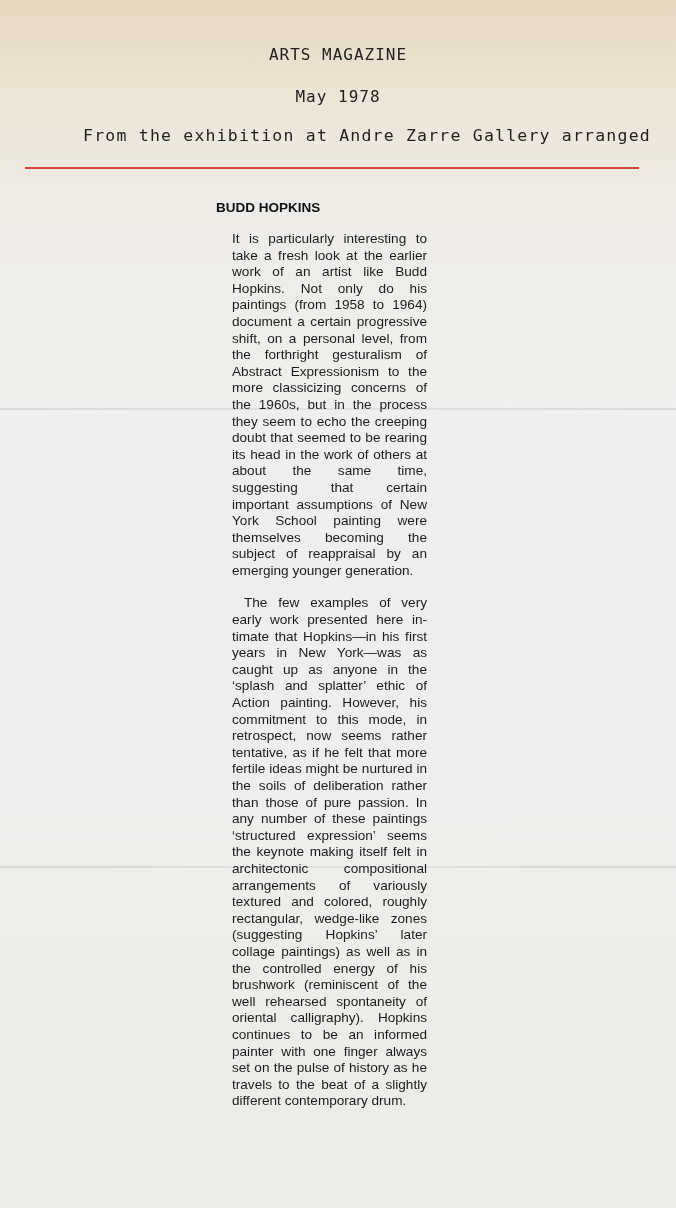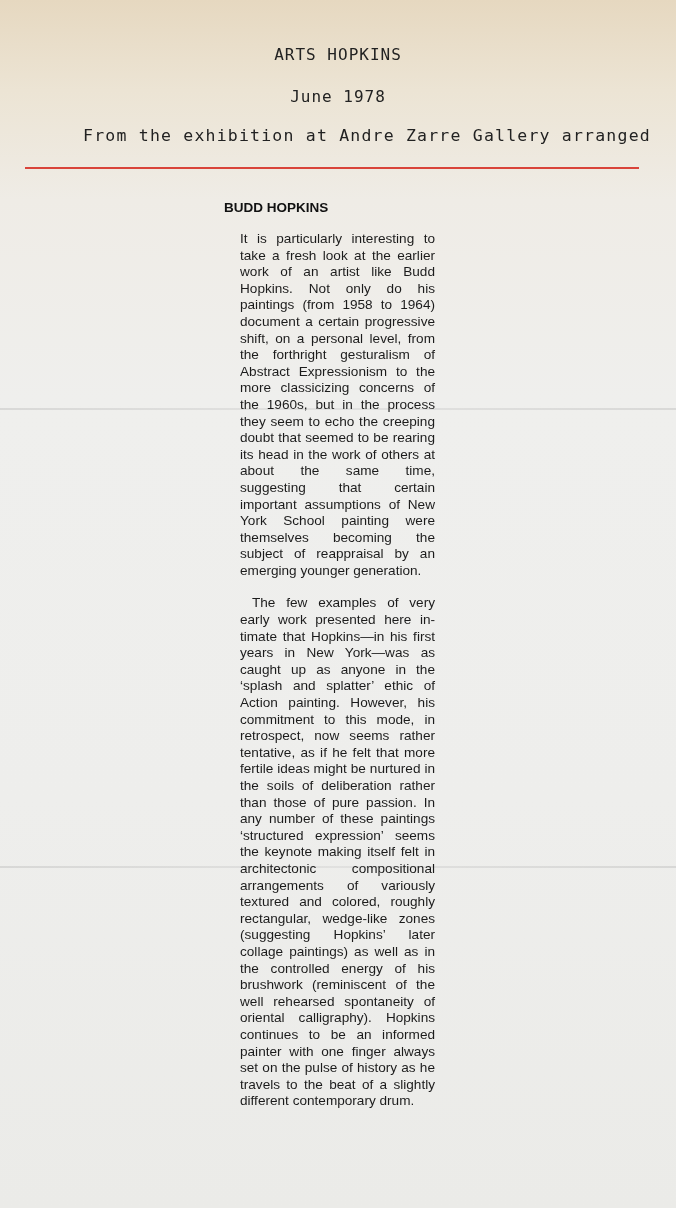--- a/index.html
+++ b/index.html
@@ -9,34 +9,34 @@
     color: #1a1a1a;
   }
   .fold { position: absolute; left: 0; width: 676px; height: 2px;
     background: linear-gradient(90deg, rgba(150,150,150,0.25), rgba(200,200,200,0.35), rgba(150,150,150,0.25)); }
   .header { position: absolute; left: 0; width: 676px; text-align: center;
     font-family: "DejaVu Sans Mono", "Liberation Mono", monospace; color: #222; }
   .h-mag { top: 45px; font-size: 16px; letter-spacing: 1px; }
   .h-date { top: 87px; font-size: 16px; letter-spacing: 1px; }
   .h-from { top: 126px; font-size: 16.5px; line-height: 20px; letter-spacing: 1.2px; margin-left: 29px; }
   .redline { position: absolute; left: 25px; top: 167px; width: 614px; height: 2px; background: #d9443a; }
-  .article { position: absolute; left: 224px; top: 200px; width: 227px;
+  .article { position: absolute; left: 216px; top: 200px; width: 227px;
     font-family: "Liberation Sans", sans-serif; }
   .art-title { font-weight: bold; font-size: 13.5px; margin: 0 0 12px 0; color: #111; }
   .art-body p { margin: 16px; font-size: 13.6px; line-height: 16.6px; text-align: justify; hyphens: manual; color: #1c1c1c; }
   .art-body p + p { text-indent: 12px; }
 </style>
 </head>
 <body>
 
 <div class="fold" style="top:408px;"></div>
 <div class="fold" style="top:866px;"></div>
 
-<div class="header h-mag">ARTS HOPKINS</div>
-<div class="header h-date">June 1978</div>
+<div class="header h-mag">ARTS MAGAZINE</div>
+<div class="header h-date">May 1978</div>
 <div class="header h-from">
   <div>From the exhibition at Andre Zarre Gallery arranged</div>
 </div>
 <div class="redline"></div>
 
 <div class="article">
   <div class="art-title">BUDD HOPKINS</div>
   <div class="art-body">
     <p>It is particularly interesting to take a fresh look at the earlier work of an artist like Budd Hopkins. Not only do his paintings (from 1958 to 1964) document a certain progres­sive shift, on a personal level, from the forthright gestur­alism of Abstract Expression­ism to the more classicizing concerns of the 1960s, but in the process they seem to echo the creeping doubt that seemed to be rearing its head in the work of others at about the same time, suggesting that certain important assumptions of New York School painting were them­selves becoming the subject of reappraisal by an emerging younger generation.</p>
     <p>The few examples of very early work presented here in­timate that Hopkins—in his first years in New York—was as caught up as anyone in the ‘splash and splatter’ ethic of Action painting. However, his commitment to this mode, in retrospect, now seems rather tentative, as if he felt that more fertile ideas might be nurtured in the soils of deliberation rather than those of pure passion. In any number of these paintings ‘structured expression’ seems the keynote making itself felt in architectonic composi­tional arrangements of variously textured and col­ored, roughly rectangular, wedge-like zones (suggesting Hopkins’ later collage paint­ings) as well as in the con­trolled energy of his brush­work (reminiscent of the well rehearsed spontaneity of oriental calligraphy). Hopkins continues to be an informed painter with one finger always set on the pulse of history as he travels to the beat of a slightly different contem­porary drum.</p>

